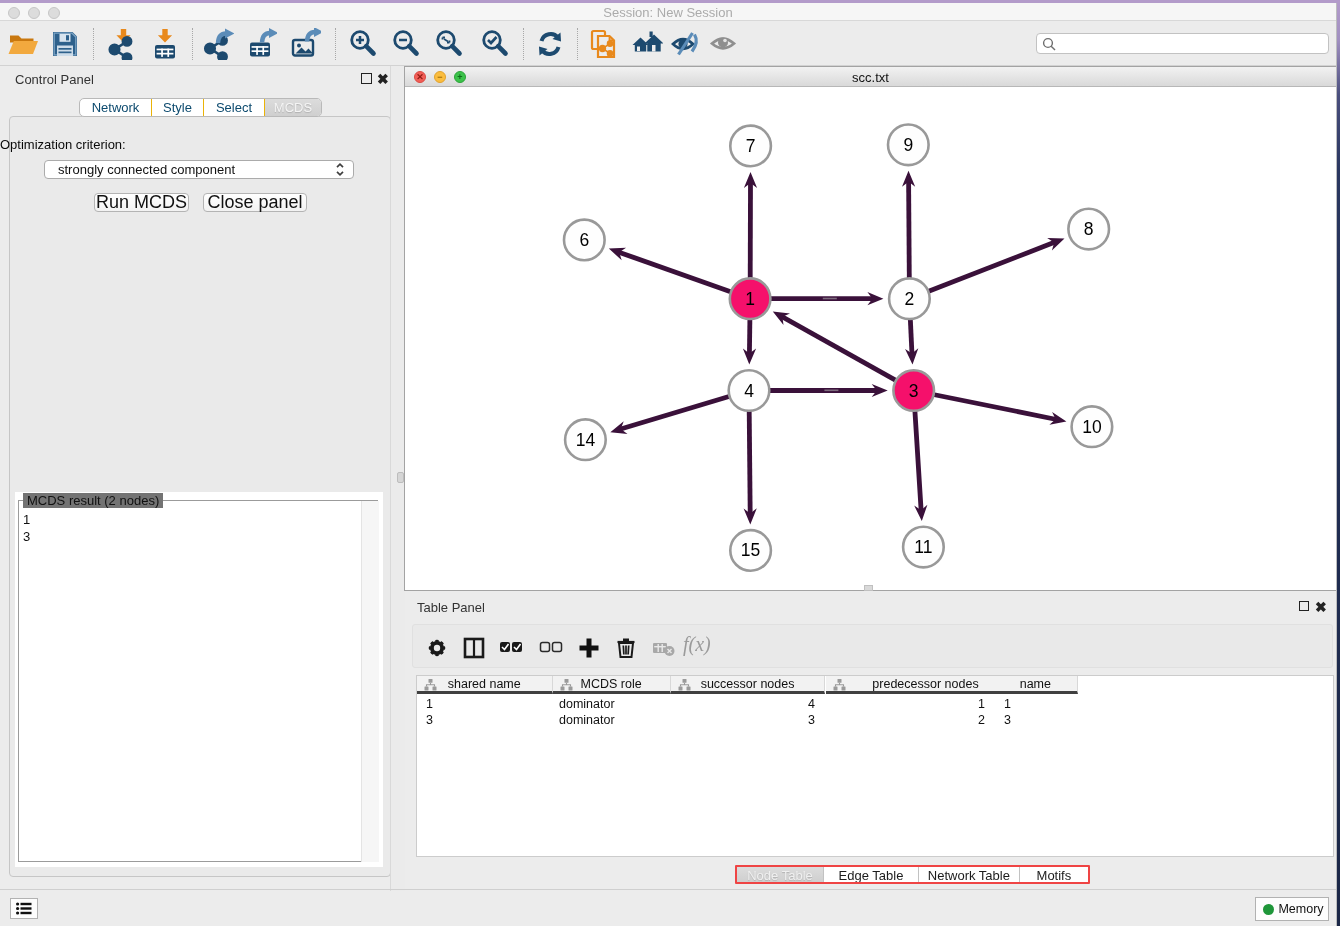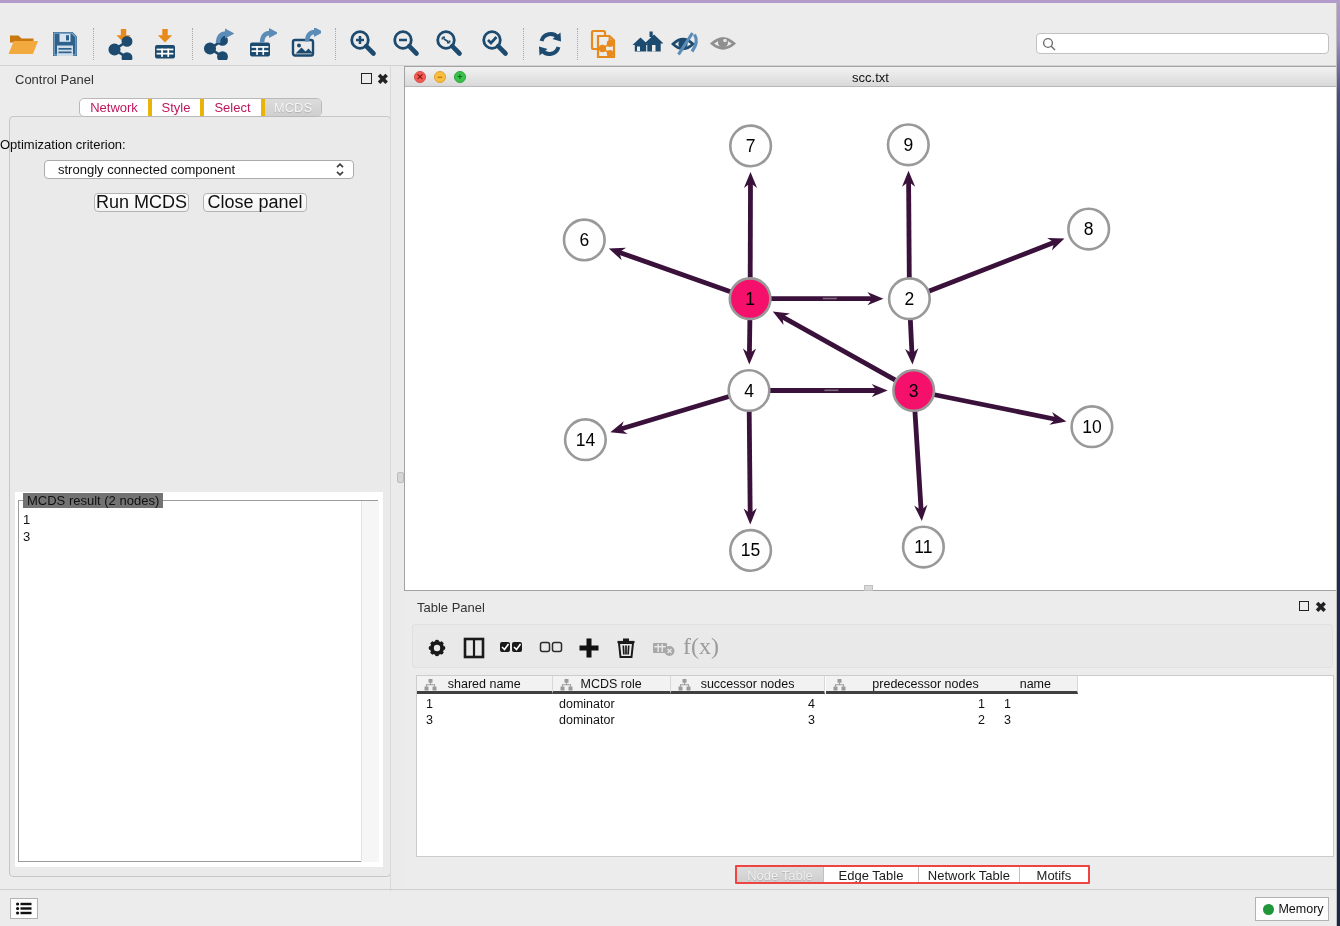--- a/index.html
+++ b/index.html
@@ -11,21 +11,21 @@
 #apptitle{position:absolute;top:5px;left:0;width:100%;text-align:center;font-size:13px;color:#ababab}
 
 #toolbar{position:absolute;left:0;top:22px;width:100%;height:44px;background:#ececec;border-bottom:1px solid #d2d2d2}
 .tsep{position:absolute;top:6px;height:32px;width:0;border-left:1px dotted #a8a8a8}
 .ticon{position:absolute;top:6px}
 #search{position:absolute;left:1036px;top:11px;width:293px;height:21px;background:#fff;border:1px solid #c2c2c2;border-radius:4px}
 
 #cp-title{position:absolute;left:15px;top:72px;font-size:13px;color:#333}
 .winbtn{position:absolute;font-size:12px;color:#222}
 #cp-tabs{position:absolute;left:79px;top:98px;width:243px;height:19px;border:1px solid #b9b9b9;border-radius:5px;background:#fff;display:flex;overflow:hidden}
-#cp-tabs div{flex:0 0 auto;text-align:center;font-size:13px;color:#be185d;line-height:17px;border-right:4px solid #eab308}
+#cp-tabs div{flex:0 0 auto;text-align:center;font-size:13px;color:#0c4a6e;line-height:17px;border-right:1px solid #eab308}
 #cp-tabs div:last-child{border-right:none;background:linear-gradient(#dcdcdc,#cfcfcf);color:#f5f5f5;text-shadow:0 1px 1px #b0b0b0}
 #cp-panel{position:absolute;left:9px;top:116px;width:382px;height:761px;border:1px solid #c6c6c6;border-radius:4px;background:#eaeaea}
 #opt-label{position:absolute;left:0;top:137px;width:400px;text-align:left;font-size:13px;color:#0a0a0a}
 #opt-select{position:absolute;left:44px;top:160px;width:310px;height:19px;background:#fff;border:1px solid #ababab;border-radius:4px;font-size:13px;color:#111;line-height:17px;padding-left:13px}
 .btn{position:absolute;background:linear-gradient(#ffffff,#f2f2f2);border:1px solid #b4b4b4;border-radius:4px;font-size:18px;color:#111;text-align:center;line-height:17px;height:19px}
 #mcds-box{position:absolute;left:15px;top:492px;width:368px;height:375px;background:#fff}#mcds-border{position:absolute;left:3px;top:8px;width:360px;height:362px;border:1px solid #9b9b9b}
 #mcds-legend{position:absolute;left:8px;top:1px;background:#737373;padding:0 4px;font-size:13px;color:#111;z-index:2}
 #mcds-scroll{position:absolute;right:4px;top:9px;width:18px;height:361px;background:#f6f6f6;border-left:1px solid #e4e4e4}
 
 #vsplit{position:absolute;left:390px;top:66px;width:15px;height:825px;background:#ebebeb;border-left:1px solid #d9d9d9}
@@ -50,20 +50,26 @@
 #bot-tabs div:last-child{border-right:none}
 
 #statusline{position:absolute;left:0;top:889px;width:100%;height:1px;background:#cfcfcf}
 #listbtn{position:absolute;left:10px;top:898px;width:28px;height:21px;background:#fdfdfd;border:1px solid #b2b2b2}
 #membtn{position:absolute;left:1255px;top:897px;width:74px;height:24px;background:#fdfdfd;border:1px solid #b2b2b2;font-size:12.5px;color:#111;line-height:22px;text-align:center;padding-left:18px}
 #memdot{position:absolute;left:1263px;top:904px;width:11px;height:11px;border-radius:50%;background:#1e9639}
 </style></head>
 <body>
 <div id="topstrip"></div>
 <div id="win">
+  <div id="titlebar">
+    <div class="light" style="left:8px"></div>
+    <div class="light" style="left:28px"></div>
+    <div class="light" style="left:48px"></div>
+    <div id="apptitle">Session: New Session</div>
+  </div>
   <div id="toolbar">
       <div id="search"></div>
       <svg class="ticon" style="left:7px;top:6px" width="32" height="32" viewBox="0 0 32 32">
         <path d="M3 7.5 h8.5 l3 3 h12 v4 H3 z" fill="#c9780f"></path>
         <path d="M1.5 26 L6.8 13 h24.2 L26 26 z" fill="#f2a93e"></path>
       </svg>
       <svg class="ticon" style="left:49px;top:6px" width="32" height="32" viewBox="0 0 32 32">
         <path d="M4 4 h19.5 l4.5 4.5 V28 H4 z" fill="#2e618c"></path>
         <path d="M5.2 5.2 h17.8 l3.8 3.8 V26.8 H5.2 z" fill="none" stroke="#7ba3c4" stroke-width="1.3"></path>
         <rect x="10.5" y="5.8" width="11" height="8" fill="#d7e4ef"></rect>
@@ -321,21 +327,21 @@
       <svg style="position:absolute;left:239px;top:11px" width="24" height="24" viewBox="0 0 24 24">
         <g fill="#a8a8a8">
           <rect x="1" y="7" width="14" height="10" rx="1"></rect>
           <rect x="2.2" y="10" width="11.6" height="1.4" fill="#e9e9e9"></rect>
           <rect x="5.5" y="8" width="1.4" height="8" fill="#e9e9e9"></rect>
           <rect x="9.5" y="8" width="1.4" height="8" fill="#e9e9e9"></rect>
           <circle cx="17.5" cy="15" r="5"></circle>
           <path d="M15.5 13 l4 4 M19.5 13 l-4 4" stroke="#e9e9e9" stroke-width="1.4"></path>
         </g>
       </svg>
-      <div style="position:absolute;left:270px;top:-2px;font-family:'Liberation Serif',serif;font-size:24px;color:#9b9b9b;top:8px">f(x)</div>
+      <div style="position:absolute;left:270px;top:-2px;font-family:'Liberation Serif',serif;font-style:italic;font-size:20px;color:#9b9b9b;top:8px">f(x)</div>
     </div>
   <div id="tbl">
       <div class="th" style="left:0px;width:135.5px"><svg width="13" height="12" viewBox="0 0 13 12" style="position:absolute;left:7px;top:3px">
           <g fill="#9a9a9a">
             <rect x="4.5" y="0" width="4" height="3.8" rx="0.5"></rect>
             <rect x="0.5" y="7.6" width="4" height="3.8" rx="0.5"></rect>
             <rect x="8.5" y="7.6" width="4" height="3.8" rx="0.5"></rect>
           </g>
           <path d="M6.5 3.8 v2 M2.5 7.6 v-1.8 h8 V7.6" fill="none" stroke="#9a9a9a" stroke-width="1.1"></path>
         </svg>shared name</div>

